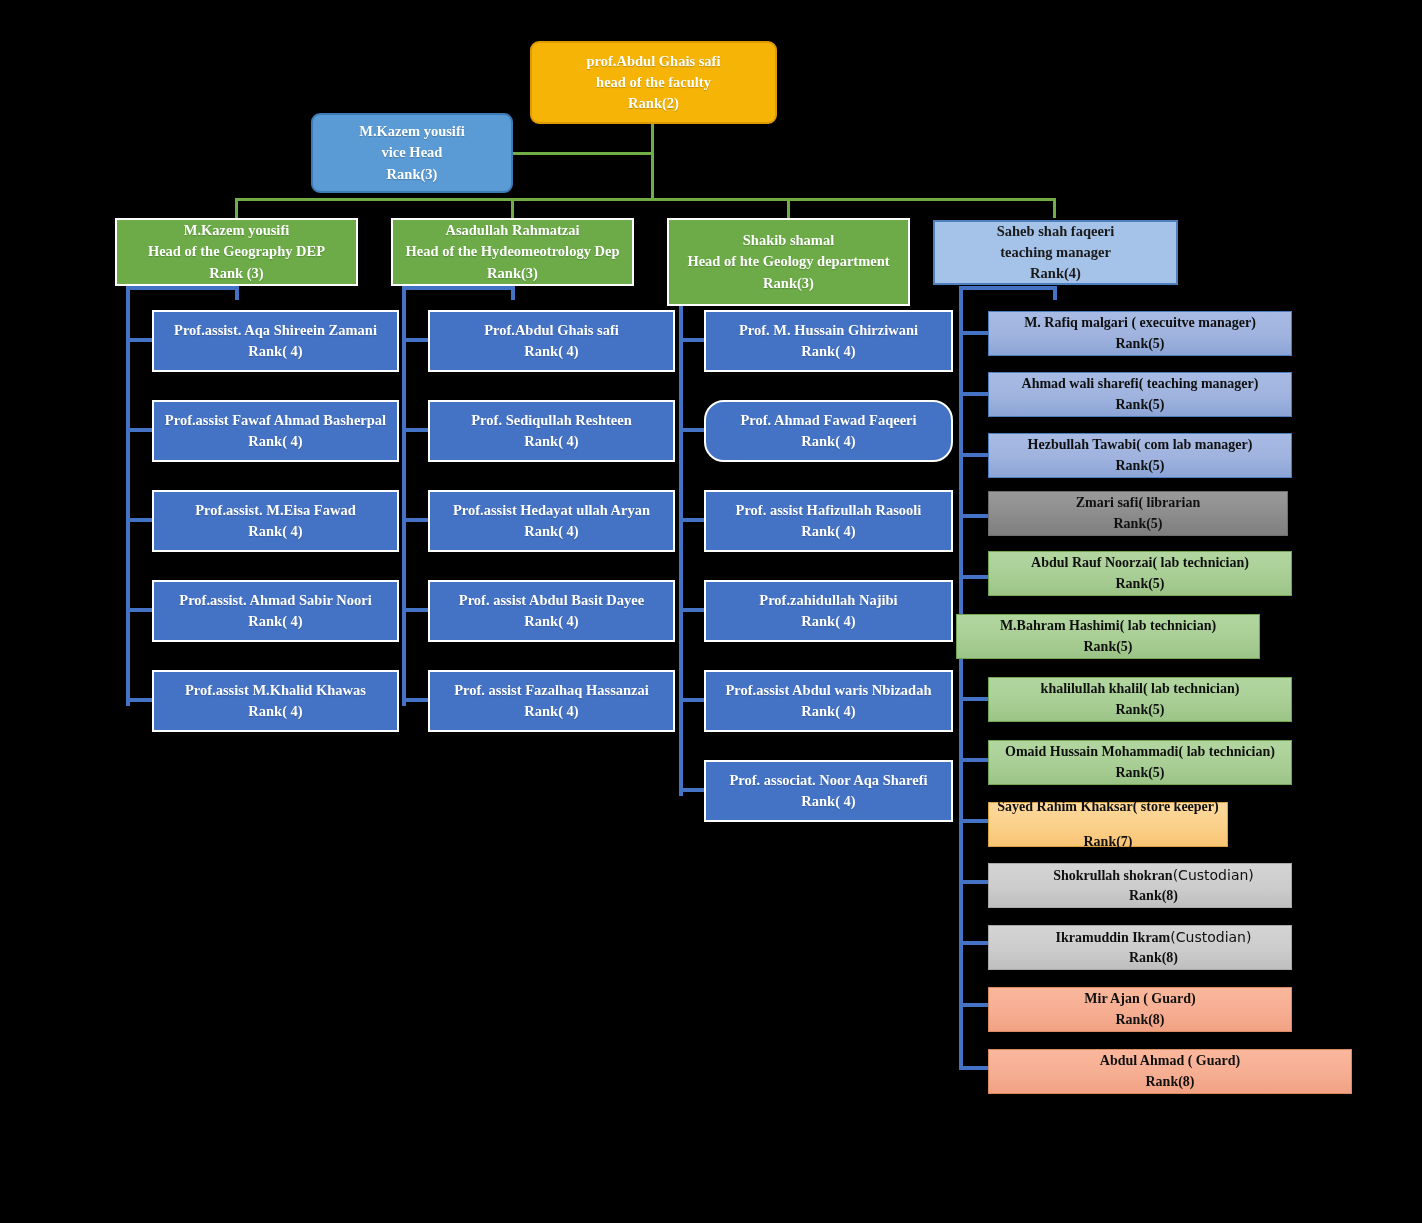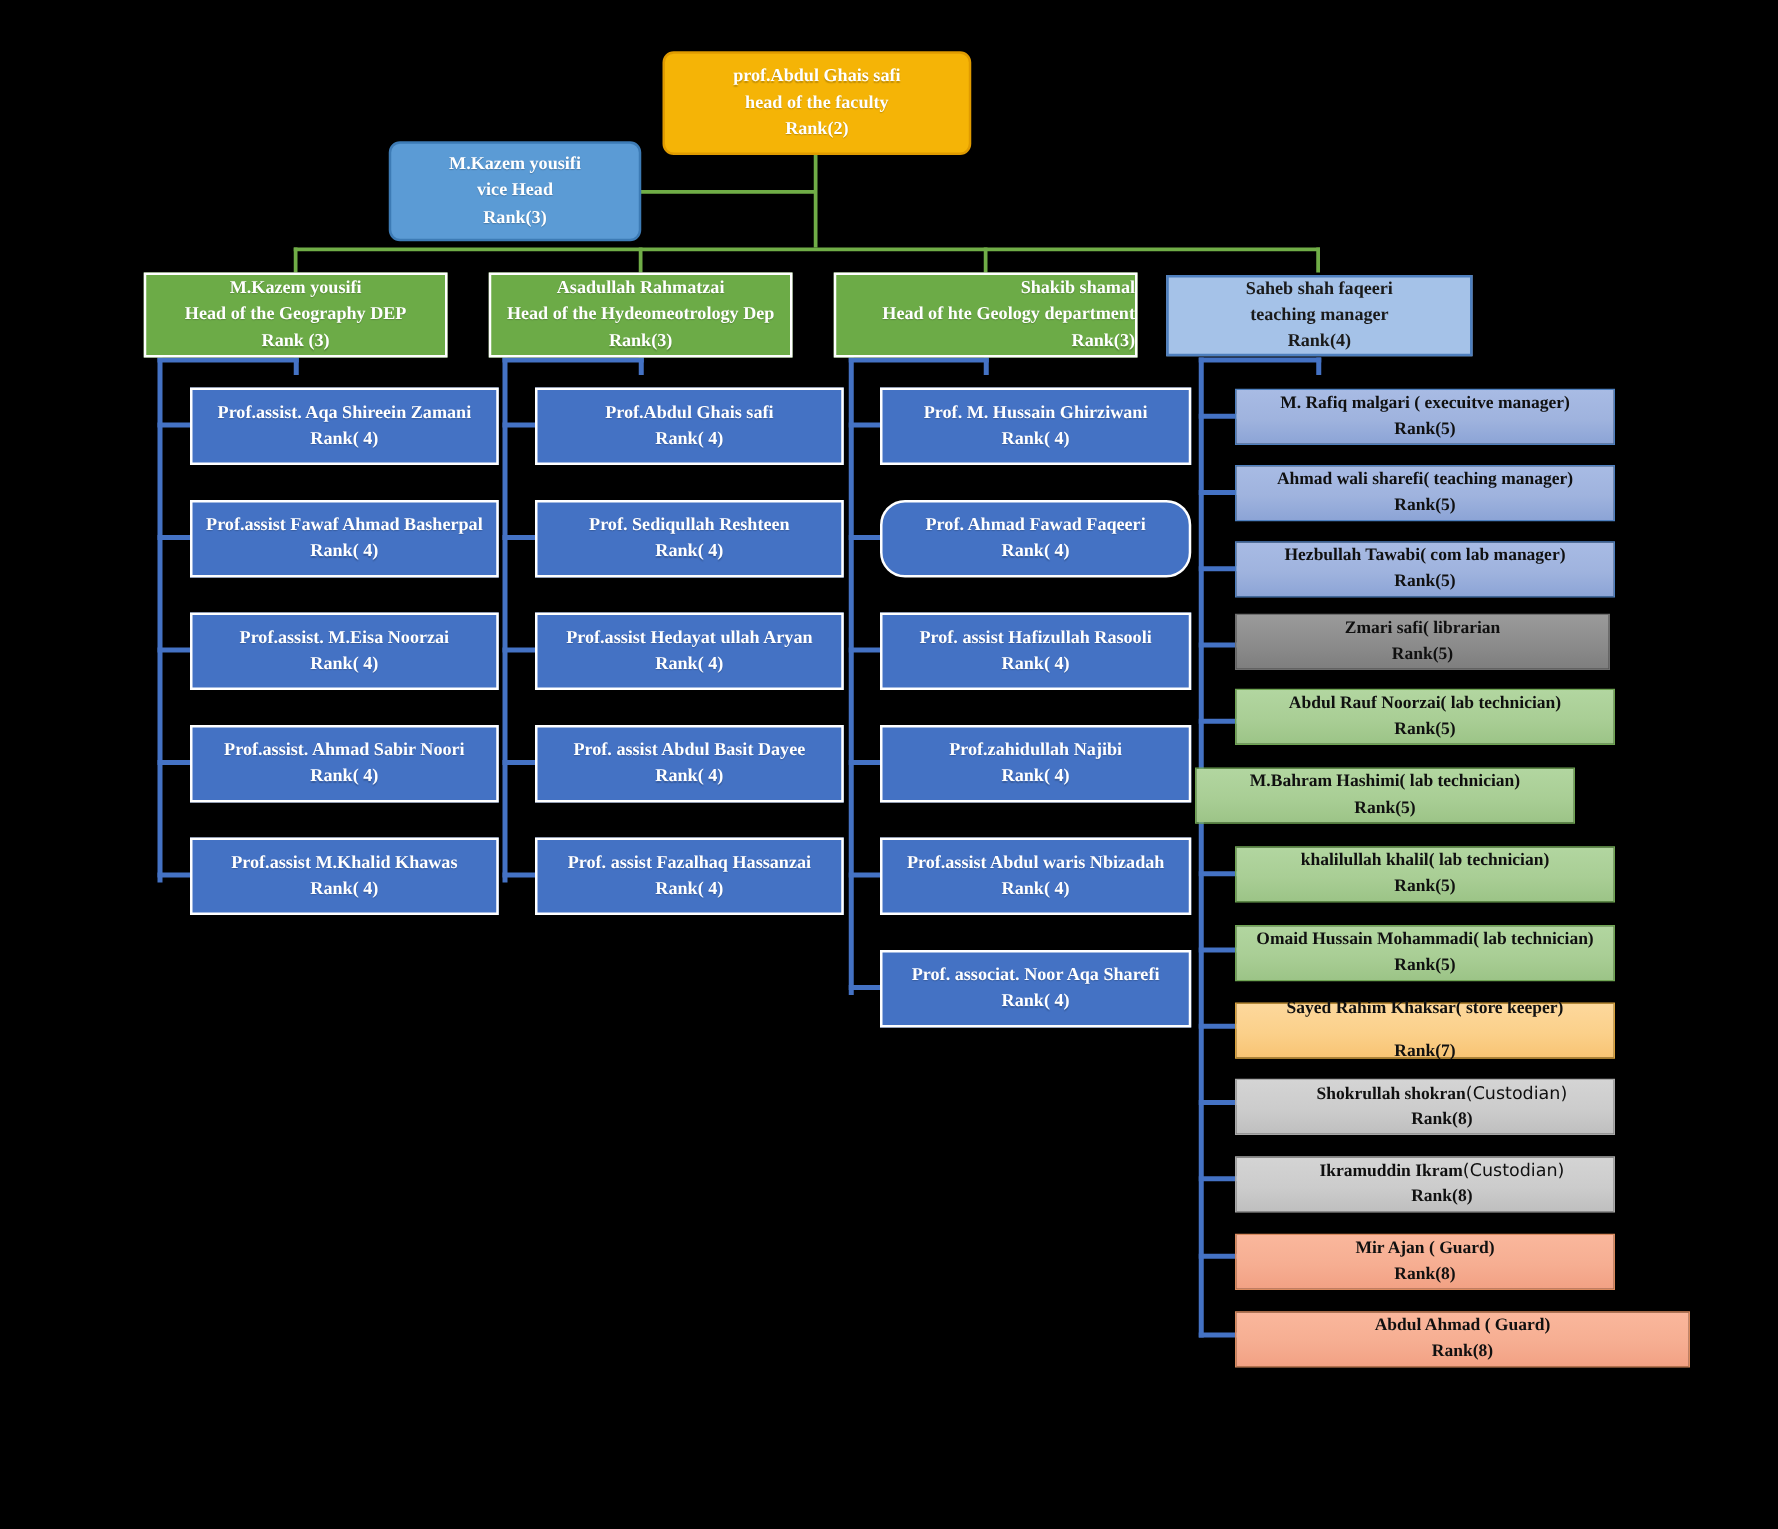--- a/index.html
+++ b/index.html
@@ -208,42 +208,42 @@
     <span class="ln">Head of the Geography  DEP</span>
     <span class="ln">Rank (3)</span>
   </div>
 
   <div class="node v-dept" style="left:391px; top:218px; width:243px; height:68px;">
     <span class="ln">Asadullah Rahmatzai</span>
     <span class="ln">Head of the  Hydeomeotrology Dep</span>
     <span class="ln">Rank(3)</span>
   </div>
 
-  <div class="node v-dept" style="left:667px; top:218px; width:243px; height:68px;align-items:flex-end;">
+  <div class="node v-dept" style="left:667px; top:218px; width:243px; height:88px;">
     <span class="ln">Shakib shamal</span>
     <span class="ln">Head of hte Geology department</span>
     <span class="ln">Rank(3)</span>
   </div>
 
   <div class="node v-mgr" style="left:933px; top:220px; width:245px; height:65px;">
     <span class="ln">Saheb shah faqeeri</span>
     <span class="ln">teaching manager</span>
     <span class="ln">Rank(4)</span>
   </div>
 
   <div class="node v-staff" style="left:152px; top:310px; width:247px; height:62px;">
     <span class="ln">Prof.assist. Aqa Shireein Zamani</span>
     <span class="ln">Rank( 4)</span>
   </div>
   <div class="node v-staff" style="left:152px; top:400px; width:247px; height:62px;">
     <span class="ln">Prof.assist Fawaf  Ahmad Basherpal</span>
     <span class="ln">Rank( 4)</span>
   </div>
   <div class="node v-staff" style="left:152px; top:490px; width:247px; height:62px;">
-    <span class="ln">Prof.assist. M.Eisa Noorzai</span>
+    <span class="ln">Prof.assist. M.Eisa Fawad</span>
     <span class="ln">Rank( 4)</span>
   </div>
   <div class="node v-staff" style="left:152px; top:580px; width:247px; height:62px;">
     <span class="ln">Prof.assist. Ahmad Sabir Noori</span>
     <span class="ln">Rank( 4)</span>
   </div>
   <div class="node v-staff" style="left:152px; top:670px; width:247px; height:62px;">
     <span class="ln">Prof.assist M.Khalid Khawas</span>
     <span class="ln">Rank( 4)</span>
   </div>
@@ -319,21 +319,21 @@
     <span class="ln">Rank(5)</span>
   </div>
   <div class="node v-green" style="left:988px; top:677px; width:304px; height:45px;">
     <span class="ln">khalilullah khalil( lab technician)</span>
     <span class="ln">Rank(5)</span>
   </div>
   <div class="node v-green" style="left:988px; top:740px; width:304px; height:45px;">
     <span class="ln">Omaid Hussain Mohammadi( lab technician)</span>
     <span class="ln">Rank(5)</span>
   </div>
-  <div class="node v-orange" style="left:988px; top:802px; width:304px; height:45px;gap:15px;">
+  <div class="node v-orange" style="left:988px; top:802px; width:240px; height:45px;gap:15px;">
     <span class="ln">Sayed Rahim Khaksar( store keeper)</span>
     <span class="ln">Rank(7)</span>
   </div>
   <div class="node v-lightgray" style="left:988px; top:863px; width:304px; height:45px;">
     <span class="ln"><span>Shokrullah shokran</span><span class="alt-face">(Custodian)</span></span>
     <span class="ln">Rank(8)</span>
   </div>
   <div class="node v-lightgray" style="left:988px; top:925px; width:304px; height:45px;">
     <span class="ln"><span>Ikramuddin Ikram</span><span class="alt-face">(Custodian)</span></span>
     <span class="ln">Rank(8)</span>

